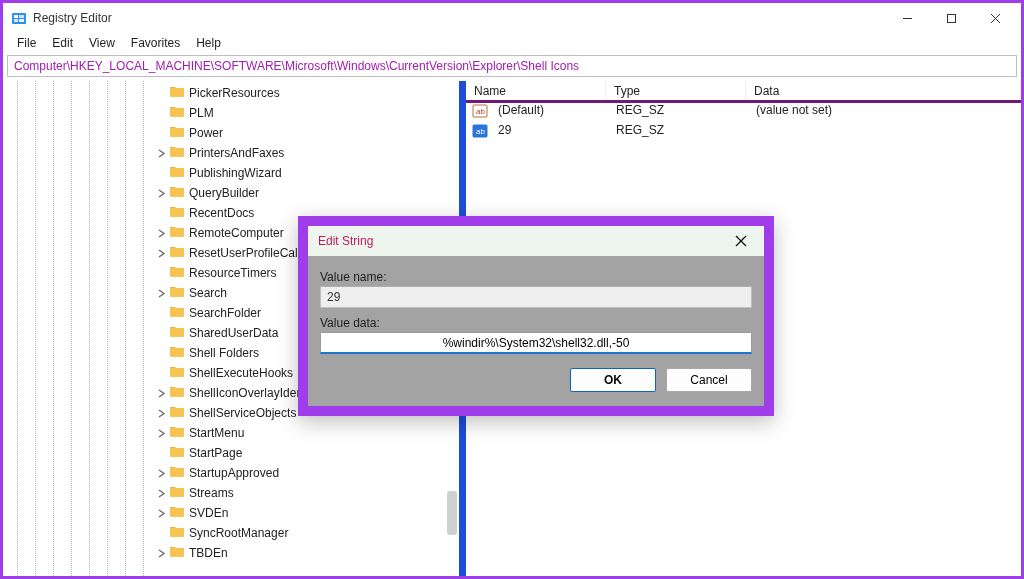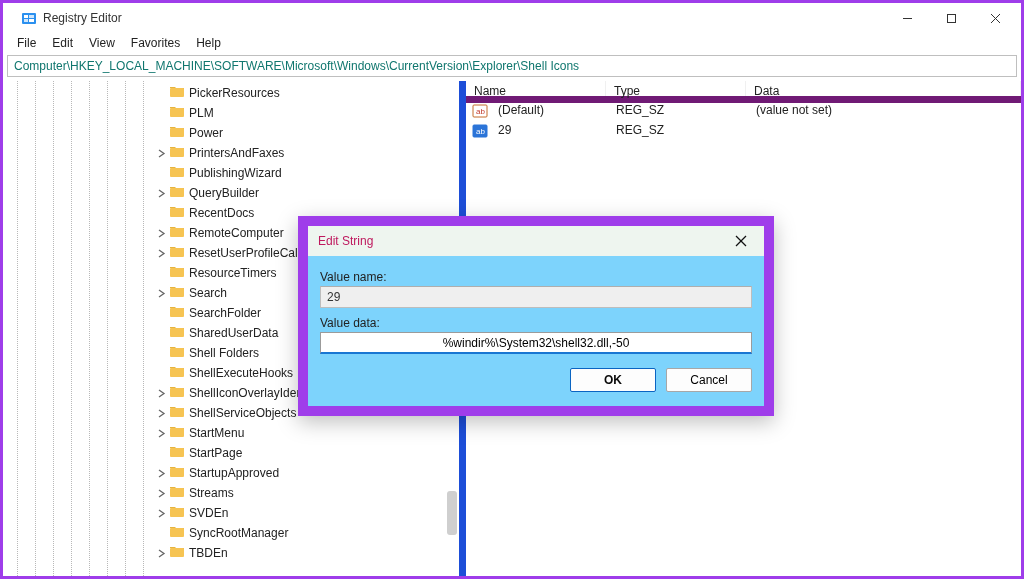--- a/index.html
+++ b/index.html
@@ -11,21 +11,21 @@
     height: 579px;
     overflow: hidden;
     border: 3px solid #9f3dea;
     position: relative;
   }
   
   .titlebar {
     height: 30px;
     display: flex;
     align-items: center;
-    padding: 0 4px 0 18px;
+    padding: 0 4px 0 8px;
     background: #fff;
     color: #333;
   }
   .titlebar .icon { width: 16px; height: 16px; margin-right: 6px; display:inline-flex;}
   .titlebar .title { flex: 1; font-size: 12px; color:#333; }
   .titctrls { display: flex; }
   .titctrls div {
     width: 44px; height: 28px; display:flex; align-items:center; justify-content:center;
     color:#555;
   }
@@ -33,21 +33,21 @@
   
   .menubar {
     height: 20px; display: flex; align-items: center; padding: 0 6px;
     font-size: 12px; color:#222;
   }
   .menubar span { padding: 0 8px; }
   
   .addr-wrap { padding: 2px 4px 4px 4px; }
   .addrbar {
     border: 1px solid #bfbfbf; height: 22px; display:flex; align-items:center;
-    padding: 0 6px; font-size: 12px; color:#0f766e; background:#fff;
+    padding: 0 6px; font-size: 12px; color:#a21caf; background:#fff;
   }
   
   .split { display:flex; height: calc(100% - 30px - 20px - 28px); }
   .treepane { width: 463px; border-right:7px solid #1d4ed8; overflow:hidden; position:relative; }
   .listpane { flex:1; position:relative; }
   
   .tree { padding-top:2px; position:relative; }
   .treerow {
     display:flex; align-items:center; height:20px; font-size:12px; color:#222;
     padding-left: 150px; white-space:nowrap; position:relative;
@@ -64,21 +64,21 @@
     position:absolute; top:0; bottom:0; width:0;
     border-left: 1px dotted #b8b8b8;
   }
   
   .treepane .fake-scroll {
     position:absolute; right:2px; top:410px; width:10px; height:44px;
     background:#cfcfcf; border-radius:3px;
   }
   
   .listheader {
-    height:22px; display:flex; border-bottom:7px solid #701a75; font-size:12px; color:#222;
+    height:22px; display:flex; border-bottom:3px solid #701a75; font-size:12px; color:#222;
   }
   .listheader .col { padding: 3px 8px; border-right:1px solid #f0f0f0; }
   .col-name { width:140px; } .col-type { width:140px; } .col-data { flex:1; }
   .listrow { height:20px; display:flex; align-items:flex-start; font-size:12px; color:#222; }
   .listrow .cell { padding: 0 8px; }
   .listrow .valicon { width:16px; height:16px; margin-left:6px; margin-right:2px; }
   
   .dlg-outer {
     position:absolute; left:295px; top:213px; width:476px;
     background:#9f3dea; padding:10px; box-shadow: 0 6px 20px rgba(0,0,0,.25);
@@ -86,21 +86,21 @@
   .dlg {
     background:#f2f8f3;
   }
   .dlg-title {
     height:30px; display:flex; align-items:center; padding:0 10px;
     font-size:12px; color:#be185d; background:#eef5ef;
   }
   .dlg-title .t { flex:1; }
   .dlg-close { width:26px; display:flex; justify-content:center; align-items:center; }
   .dlg-body {
-    background:#7dd3fc; padding:10px 12px 14px 12px; font-size:12px; color:#222;
+    background:#a3a3a3; padding:10px 12px 14px 12px; font-size:12px; color:#222;
   }
   .dlg-body label { display:block; margin-top:4px; margin-bottom:2px; }
   .dlg-body .field-name {
     border:1px solid #bdbdbd; border-top-color:#aeaeae;
     background:#efefef; height:22px; padding:3px 6px; color:#333;
   }
   .dlg-body .field-data-wrap { margin-top:8px; }
   .dlg-body .field-data {
     border:1px solid #9b9b9b; border-bottom:2px solid #1976d2;
     background:#fff; height:22px; padding:3px 6px; width:100%;

